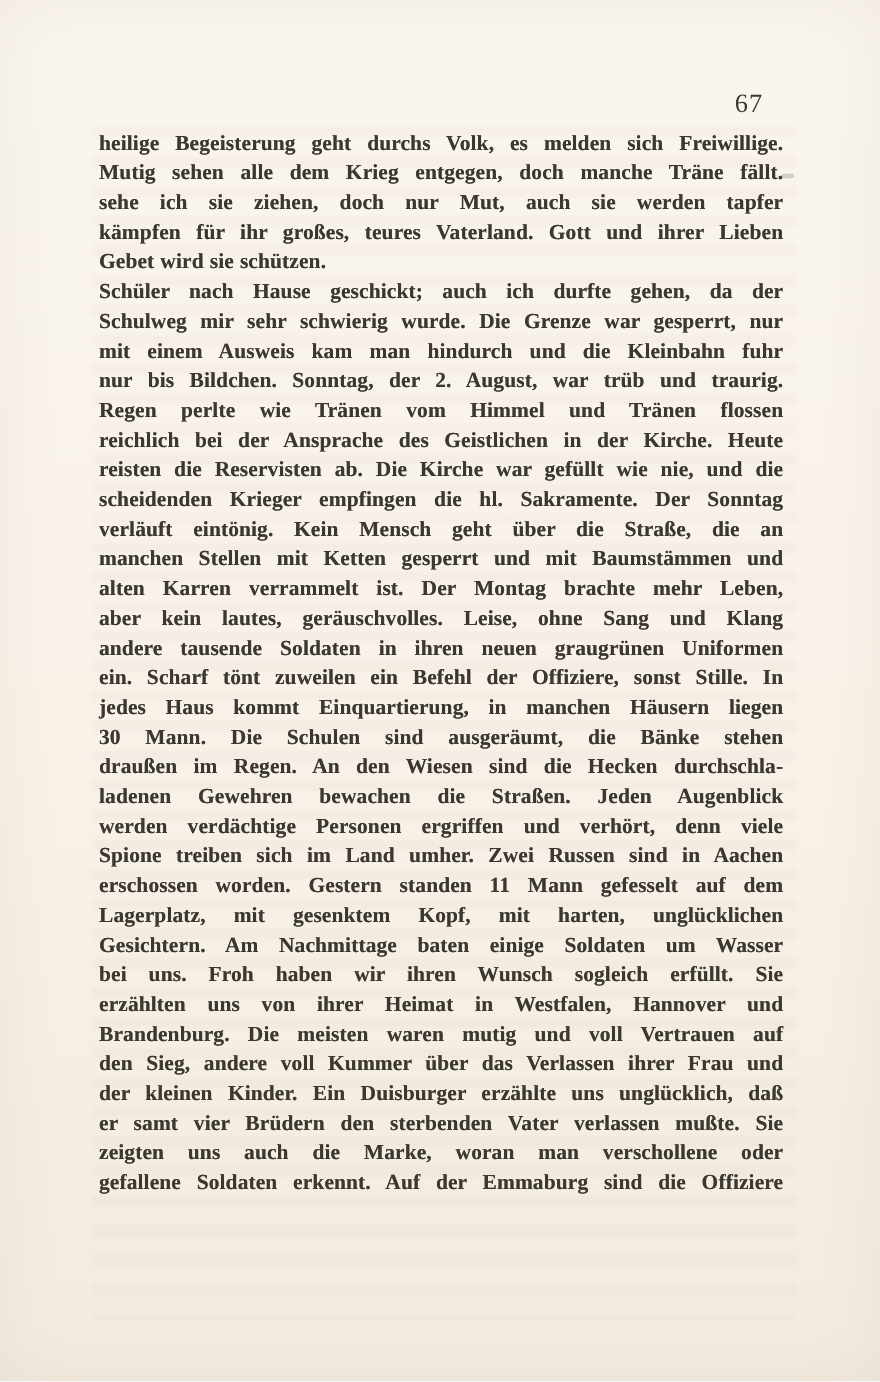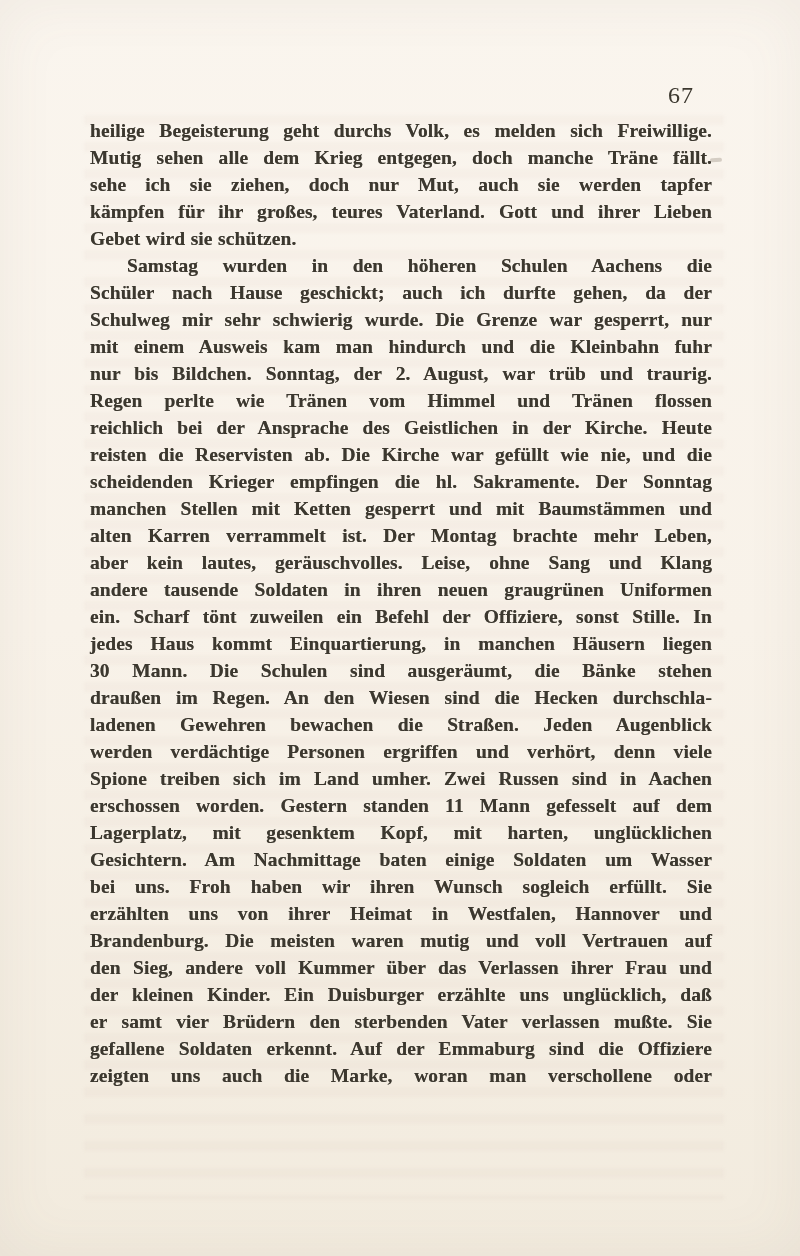--- a/index.html
+++ b/index.html
@@ -91,46 +91,46 @@
   <div class="scan-dash"></div>
   <div class="textblock">
       <div class="para">
         <div class="line">heilige Begeisterung geht durchs Volk, es melden sich Freiwillige.</div>
         <div class="line">Mutig sehen alle dem Krieg entgegen, doch manche Träne fällt.</div>
         <div class="line">sehe ich sie ziehen, doch nur Mut, auch sie werden tapfer</div>
         <div class="line">kämpfen für ihr großes, teures Vaterland. Gott und ihrer Lieben</div>
         <div class="line flush">Gebet wird sie schützen.</div>
       </div>
       <div class="para">
-        <div class="line first-indent">Samstag wurden in den höheren Schulen Aachens die</div>
         <div class="line">Schüler nach Hause geschickt; auch ich durfte gehen, da der</div>
         <div class="line">Schulweg mir sehr schwierig wurde. Die Grenze war gesperrt, nur</div>
         <div class="line">mit einem Ausweis kam man hindurch und die Kleinbahn fuhr</div>
         <div class="line">nur bis Bildchen. Sonntag, der 2. August, war trüb und traurig.</div>
         <div class="line">Regen perlte wie Tränen vom Himmel und Tränen flossen</div>
         <div class="line">reichlich bei der Ansprache des Geistlichen in der Kirche. Heute</div>
         <div class="line">reisten die Reservisten ab. Die Kirche war gefüllt wie nie, und die</div>
         <div class="line">scheidenden Krieger empfingen die hl. Sakramente. Der Sonntag</div>
+        <div class="line">verläuft eintönig. Kein Mensch geht über die Straße, die an</div>
         <div class="line">manchen Stellen mit Ketten gesperrt und mit Baumstämmen und</div>
         <div class="line">alten Karren verrammelt ist. Der Montag brachte mehr Leben,</div>
         <div class="line">aber kein lautes, geräuschvolles. Leise, ohne Sang und Klang</div>
         <div class="line">andere tausende Soldaten in ihren neuen graugrünen Uniformen</div>
         <div class="line">ein. Scharf tönt zuweilen ein Befehl der Offiziere, sonst Stille. In</div>
         <div class="line">jedes Haus kommt Einquartierung, in manchen Häusern liegen</div>
         <div class="line">30 Mann. Die Schulen sind ausgeräumt, die Bänke stehen</div>
         <div class="line">draußen im Regen. An den Wiesen sind die Hecken durchschla-</div>
         <div class="line">ladenen Gewehren bewachen die Straßen. Jeden Augenblick</div>
         <div class="line">werden verdächtige Personen ergriffen und verhört, denn viele</div>
         <div class="line">Spione treiben sich im Land umher. Zwei Russen sind in Aachen</div>
         <div class="line">erschossen worden. Gestern standen 11 Mann gefesselt auf dem</div>
         <div class="line">Lagerplatz, mit gesenktem Kopf, mit harten, unglücklichen</div>
         <div class="line">Gesichtern. Am Nachmittage baten einige Soldaten um Wasser</div>
         <div class="line">bei uns. Froh haben wir ihren Wunsch sogleich erfüllt. Sie</div>
         <div class="line">erzählten uns von ihrer Heimat in Westfalen, Hannover und</div>
         <div class="line">Brandenburg. Die meisten waren mutig und voll Vertrauen auf</div>
         <div class="line">den Sieg, andere voll Kummer über das Verlassen ihrer Frau und</div>
         <div class="line">der kleinen Kinder. Ein Duisburger erzählte uns unglücklich, daß</div>
         <div class="line">er samt vier Brüdern den sterbenden Vater verlassen mußte. Sie</div>
+        <div class="line">zeigten uns auch die Marke, woran man verschollene oder</div>
         <div class="line">gefallene Soldaten erkennt. Auf der Emmaburg sind die Offiziere</div>
-        <div class="line">zeigten uns auch die Marke, woran man verschollene oder</div>
       </div>
     </div>
 </div>
 
 </body></html>

